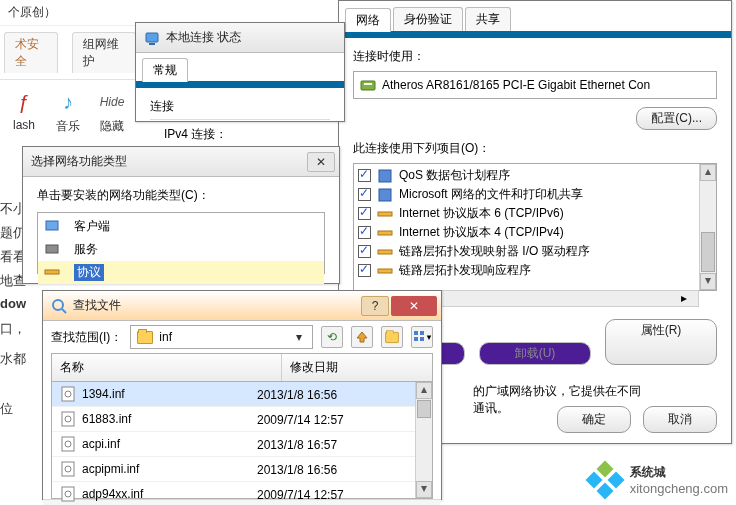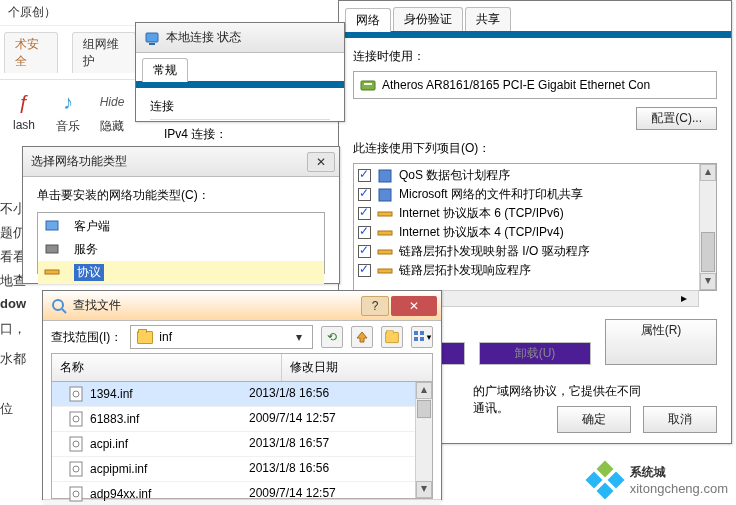--- a/index.html
+++ b/index.html
@@ -12,21 +12,21 @@
 .titlebar .close { width:46px; height:20px; margin-left:2px; border-radius:2px; text-align:center; color:#fff; line-height:20px; display:inline-block; }
 .titlebar .close.red { background:#c75050; }
 .titlebar .sysbtn { width:28px; height:20px; background:#e8e8e8; border:1px solid #bbb; border-radius:2px; text-align:center; line-height:18px; color:#333; margin-left:2px; }
 .tabs { display:flex; padding: 4px 6px 0 6px; gap:2px; border-bottom:7px solid #0369a1; }
 .tab { padding:3px 10px; border:1px solid #bbb; border-bottom:none; border-radius:3px 3px 0 0; background:#f7f7f7; }
 .tab.active { background:#fff; position:relative; top:1px; }
 .content { padding:10px 14px; }
 .fieldlbl { display:inline-block; color:#000; }
 .inset { border:1px solid #a8a8a8; background:#fff; }
 .adapter { display:flex; align-items:center; gap:6px; padding:5px 6px; }
-.btn { display:inline-block; border:1px solid #999; background:linear-gradient(#fefefe,#e6e6e6); padding:2px 14px; border-radius:0; color:#222; }
+.btn { display:inline-block; border:1px solid #999; background:linear-gradient(#fefefe,#e6e6e6); padding:2px 14px; border-radius:10px; color:#222; }
 .btn.disabled { color:#888; border-color:#c0c0c0; background:#4c1d95;margin-top:23px; }
 .row { display:flex; align-items:center; gap:6px; padding:1px 4px; }
 .chk { width:13px; height:13px; border:1px solid #5b5b5b; background:#fff; position:relative; }
 .chk::after { content:"✓"; position:absolute; top:-3px; left:0; font-size:12px; color:#2757d8; }
 .ico16 { width:16px; height:16px; display:inline-flex; align-items:center; justify-content:center; }
 .scrollbar { position:absolute; right:0; top:0; bottom:0; width:17px; background:#eee; border-left:1px solid #cfcfcf; display:flex; flex-direction:column; }
 .scrollbar .arr { height:17px; background:#e4e4e4; border:1px solid #bbb; text-align:center; line-height:13px; color:#555; }
 .scrollbar .thumb { flex:0 0 40px; background:#cfcfcf; border:1px solid #aaa; margin:1px; }
 .scrollbar .track { flex:1; }
 .list { position:relative; }
@@ -34,21 +34,21 @@
 .list .item.sel { background:#fef9c3; }
 .toolbar { display:flex; align-items:center; gap:8px; padding:4px 8px; }
 .combo { flex:1; border:1px solid #a8a8a8; padding:3px 6px; display:flex; align-items:center; gap:6px; background:#fff; }
 .combo .dd { margin-left:auto; width:14px; text-align:center; color:#333; }
 .nav { width:22px; height:22px; border:1px solid #b0b0b0; border-radius:2px; background:#f3f3f3; display:inline-flex; align-items:center; justify-content:center; }
 .detail-head { display:flex; border:1px solid #b0b0b0; border-bottom:none; }
 .detail-head > div { padding:5px 8px; background:linear-gradient(#fdfdfd,#ececec); border-right:1px solid #cfcfcf; }
 .detail-head > div:first-child { flex:1; }
 .detail-head > div:last-child { width:150px; border-right:none; }
 .detail-body { border:1px solid #b0b0b0; position:relative; }
-.frow { display:flex; align-items:flex-start; padding:4px 16px; gap:6px; border-top:1px solid #f0f0f0; }
+.frow { display:flex; align-items:flex-end; padding:4px 8px; gap:6px; border-top:1px solid #f0f0f0; }
 .frow:first-child { border-top:none; }
 .frow .col1 { flex:1; display:flex; align-items:center; gap:6px; }
 .frow .col2 { width:150px; }
 .frow.sel { background:#d6e8ff; }
 .bottomhandle { height:12px; display:flex; align-items:center; justify-content:center; color:#aaa; letter-spacing:3px; border-top:1px solid #d8d8d8; background:#f6f6f6; }
 
 
 .bgleft { position:absolute; left:0; top:0; width:140px; color:#333; }
 .bgleft .line { padding:4px 8px; border-bottom:1px solid #eee; }
 .bgleft .iconrow { display:flex; gap:16px; padding:8px 10px; }

